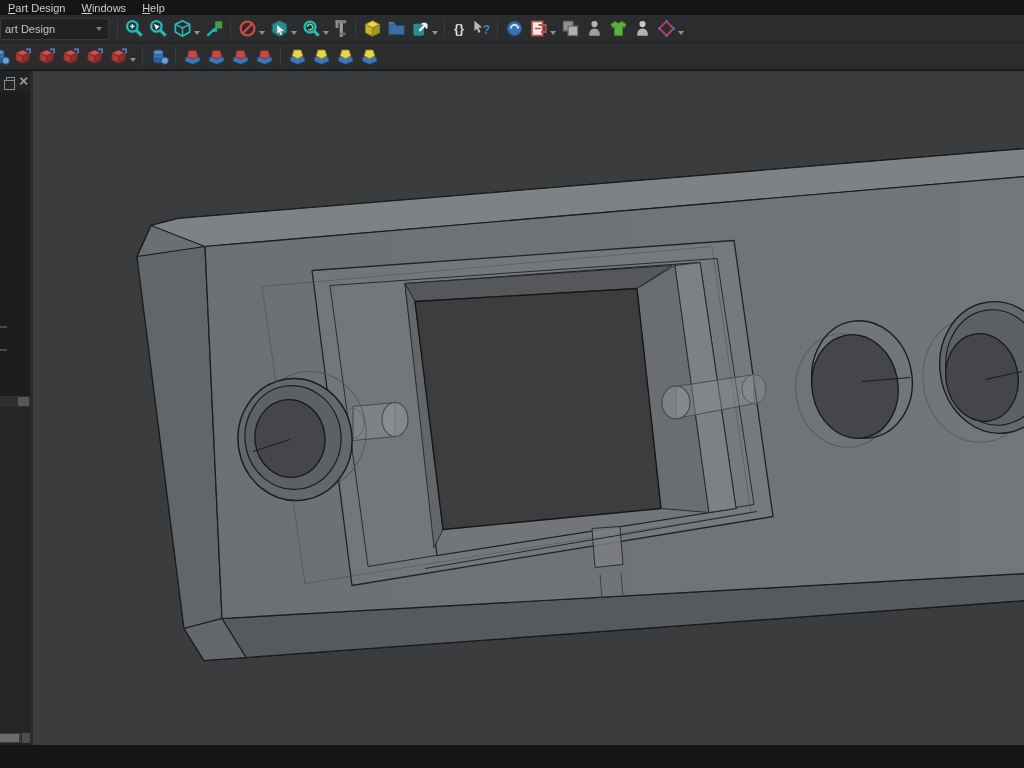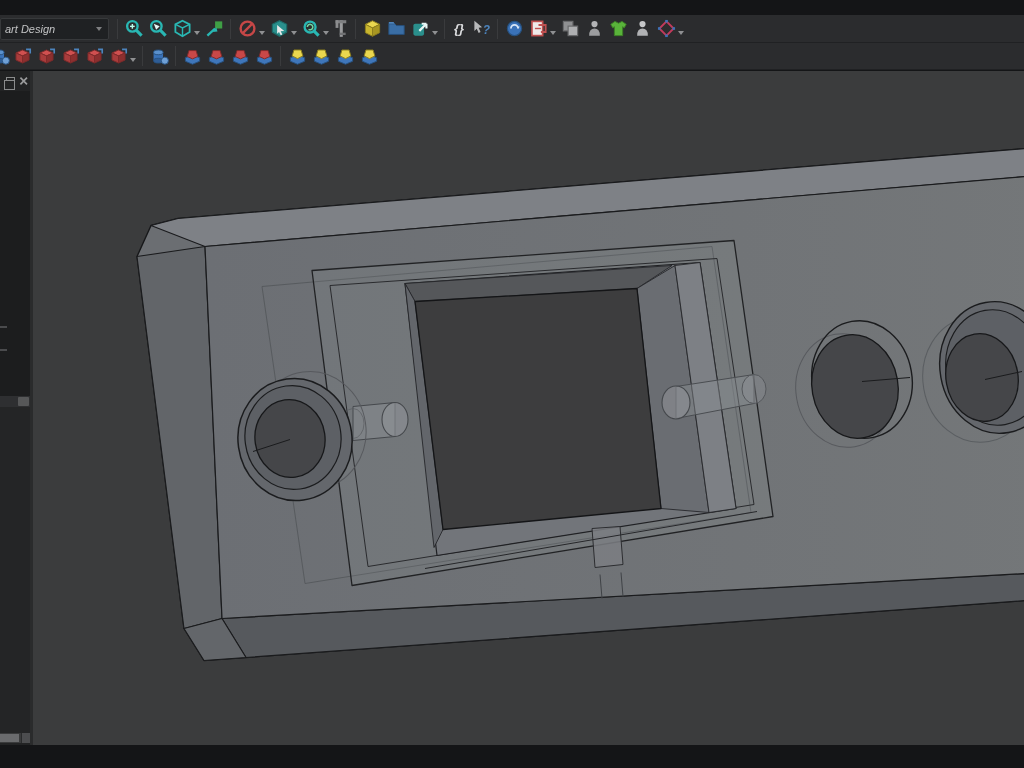--- a/index.html
+++ b/index.html
@@ -8,21 +8,21 @@
   .app { position:relative; width:1024px; height:768px; }
 
   
   .menubar { position:absolute; left:0; top:0; width:1024px; height:15px;
              background:#141517; display:flex; align-items:center; gap:2px; padding-left:2px; }
   .menu-item { color:#cbcccd; font-size:11px; padding:1px 8px 1px 6px; cursor:default; display:inline-block; }
   .menu-item::first-letter { text-decoration:underline; }
 
   
   .toolbar { position:absolute; left:0; width:1024px; background:#2b2c2e;
-             display:flex; align-items:center; border-bottom:1px solid #202123;font-style:italic; }
+             display:flex; align-items:center; border-bottom:1px solid #202123; }
   .toolbar.row1 { top:15px; height:28px; padding-left:0; }
   .toolbar.row2 { top:43px; height:27px; }
   .tb-sep { width:1px; height:20px; background:#1d1e20; border-right:1px solid #3a3b3d; margin:0 4px; flex:0 0 auto; }
   .tb-btn { width:24px; height:24px; display:flex; align-items:center; justify-content:center; flex:0 0 auto; }
   .tb-btn.narrow { width:20px; }
   .ic { width:19px; height:19px; display:block; }
   .caret { width:0; height:0; border-left:3px solid transparent; border-right:3px solid transparent;
            border-top:4px solid #8f9092; margin:8px 2px 0 0; flex:0 0 auto; }
 
   
@@ -181,20 +181,25 @@
     <symbol id="s-doc" viewBox="0 0 11 13">
       <rect x="0.5" y="0.5" width="10" height="12" rx="1" fill="#e8e9ec" stroke="#8a8b8e" stroke-width="1"></rect>
       <rect x="2" y="5.5" width="7" height="5.5" fill="#4d6fa8"></rect>
       <rect x="2" y="2" width="4.5" height="2.3" fill="#b84848"></rect>
     </symbol>
   </defs>
 </svg>
 
 <div class="app">
 
+  <div class="menubar">
+    <span class="menu-item">Part Design</span>
+    <span class="menu-item">Windows</span>
+    <span class="menu-item">Help</span>
+  </div>
 
   <div class="toolbar row1">
     <div class="combo">
       <span>art Design</span>
       <span class="combo-caret"></span>
     </div>
     <span class="tb-sep"></span>
 
     <span class="tb-btn">
         <svg class="ic">

